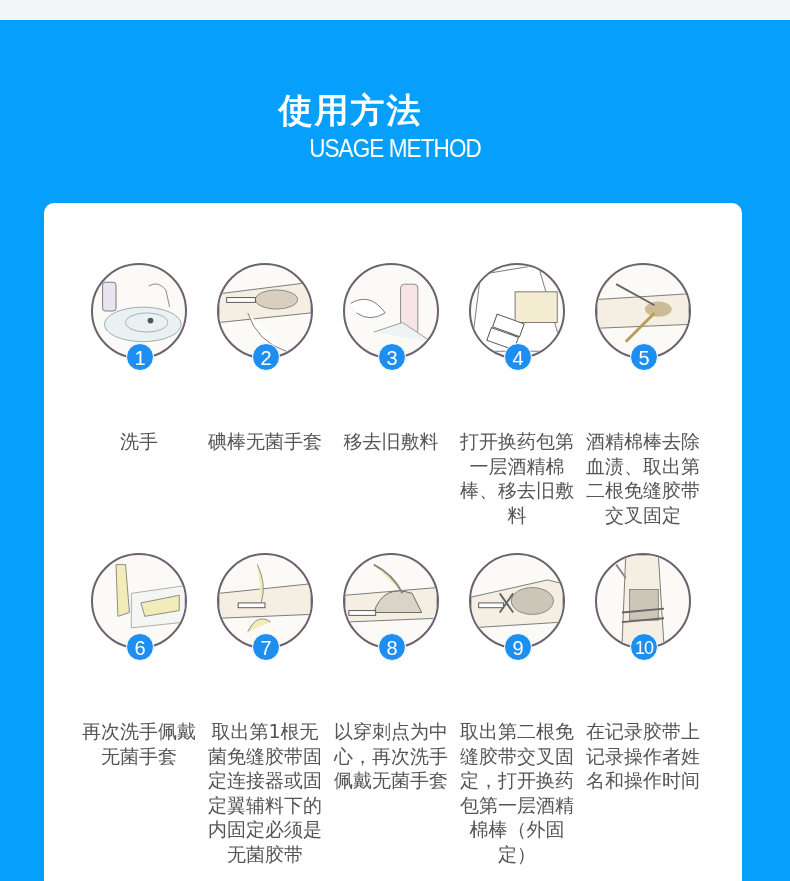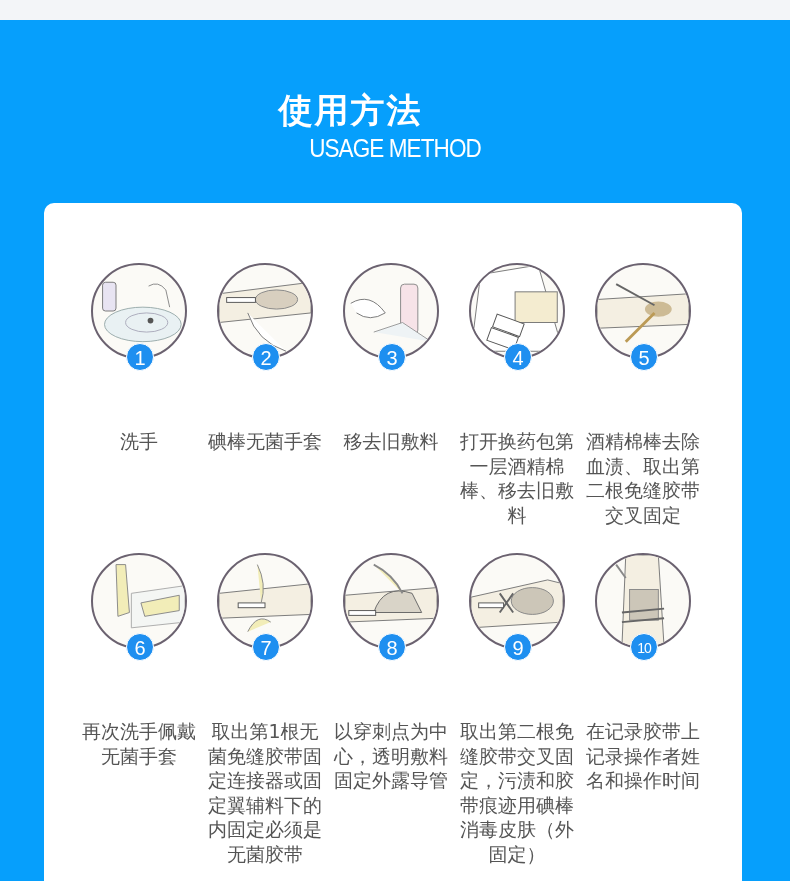--- a/index.html
+++ b/index.html
@@ -5,21 +5,21 @@
   * { box-sizing: border-box; margin: 0; padding: 0; }
   body { width: 790px; height: 881px; background: #f3f5f8; overflow: hidden; font-family: "DejaVu Sans", sans-serif; position: relative; }
   .blue { position: absolute; top: 20px; left: 0; width: 790px; height: 861px; background: #069ffc; }
   .title { position: absolute; top: 82px; left: 0; width: 701px; text-align: center; color: #fff; font-size: 34px; font-weight: bold; letter-spacing: 2px; line-height: 56px; }
   .subtitle { position: absolute; top: 134px; left: 0; width: 790px; text-align: center; color: #fff; font-family: "Liberation Sans", sans-serif; font-size: 25px; line-height: 28px; letter-spacing: -1px; transform: scaleX(0.9); }
   .card { position: absolute; top: 203px; left: 44px; width: 698px; height: 700px; background: #fff; border-radius: 10px; }
   .step { position: absolute; width: 126px; text-align: center; }
   .circle { position: absolute; left: 15px; top: 0; width: 96px; height: 96px; border-radius: 50%; border: 2px solid #6b6270; background: #fbfaf6; overflow: hidden; }
   .circle svg { width: 100%; height: 100%; }
   .num { position: absolute; left: 50px; top: 80px; width: 28px; height: 28px; border-radius: 50%; background: #1e8ff0; color: #fff; font-family: "Liberation Sans", sans-serif; font-size: 20px; line-height: 28px; text-align: center; border: 1.5px solid #fff; }
-  .num.two { font-size: 14px; letter-spacing: -1px; }
+  .num.two { font-size: 18px; letter-spacing: -1px; }
   .label { position: absolute; top: 126px; left: 0; width: 126px; color: #555; font-size: 19px; line-height: 24.5px; text-align: center; margin-top: 40px; }
 </style>
 </head>
 <body>
 
 <div class="blue"></div>
 <div class="title">使用方法</div>
 <div class="subtitle">USAGE METHOD</div>
 
 <div class="card">
@@ -117,34 +117,34 @@
   <div class="step" style="left:284px; top:350px;">
     <div class="circle">
       <svg viewBox="0 0 96 96">
           <path d="M0 42 L96 34 L96 66 L0 70 Z" fill="#f4efe2" stroke="#777"></path>
           <path d="M30 60 q10 -30 40 -20 l10 20 Z" fill="#d9d4c8" stroke="#666"></path>
           <path d="M30 10 q20 10 30 30" fill="#f2edb8" stroke="#888" stroke-width="2"></path>
           <rect x="4" y="58" width="28" height="5" fill="#fff" stroke="#555"></rect>
         </svg>
     </div>
     <div class="num">8</div>
-    <div class="label">以穿刺点为中心，透明敷料固定外露导管</div>
+    <div class="label">以穿刺点为中心，再次洗手佩戴无菌手套</div>
   </div>
 
   <div class="step" style="left:410px; top:350px;">
     <div class="circle">
       <svg viewBox="0 0 96 96">
           <path d="M0 44 L80 26 L96 30 L96 70 L0 76 Z" fill="#f4efe2" stroke="#777"></path>
           <ellipse cx="64" cy="48" rx="22" ry="14" fill="#ccc6b8" stroke="#888"></ellipse>
           <path d="M30 40 l14 20 M44 40 l-14 20" stroke="#666" stroke-width="2"></path>
           <rect x="8" y="50" width="26" height="5" fill="#fff" stroke="#555"></rect>
         </svg>
     </div>
     <div class="num">9</div>
-    <div class="label">取出第二根免缝胶带交叉固定，污渍和胶带痕迹用碘棒消毒皮肤（外固定）</div>
+    <div class="label">取出第二根免缝胶带交叉固定，打开换药包第一层酒精棉棒（外固定）</div>
   </div>
 
   <div class="step" style="left:536px; top:350px;">
     <div class="circle">
       <svg viewBox="0 0 96 96">
           <path d="M30 0 L64 0 L70 96 L26 96 Z" fill="#f4efe2" stroke="#777"></path>
           <rect x="34" y="36" width="30" height="32" fill="#ccc6b8" stroke="#888"></rect>
           <path d="M26 60 l44 -4 M26 70 l44 -4" stroke="#666" stroke-width="2"></path>
           <path d="M20 10 l10 14" stroke="#888" stroke-width="2"></path>
         </svg>

